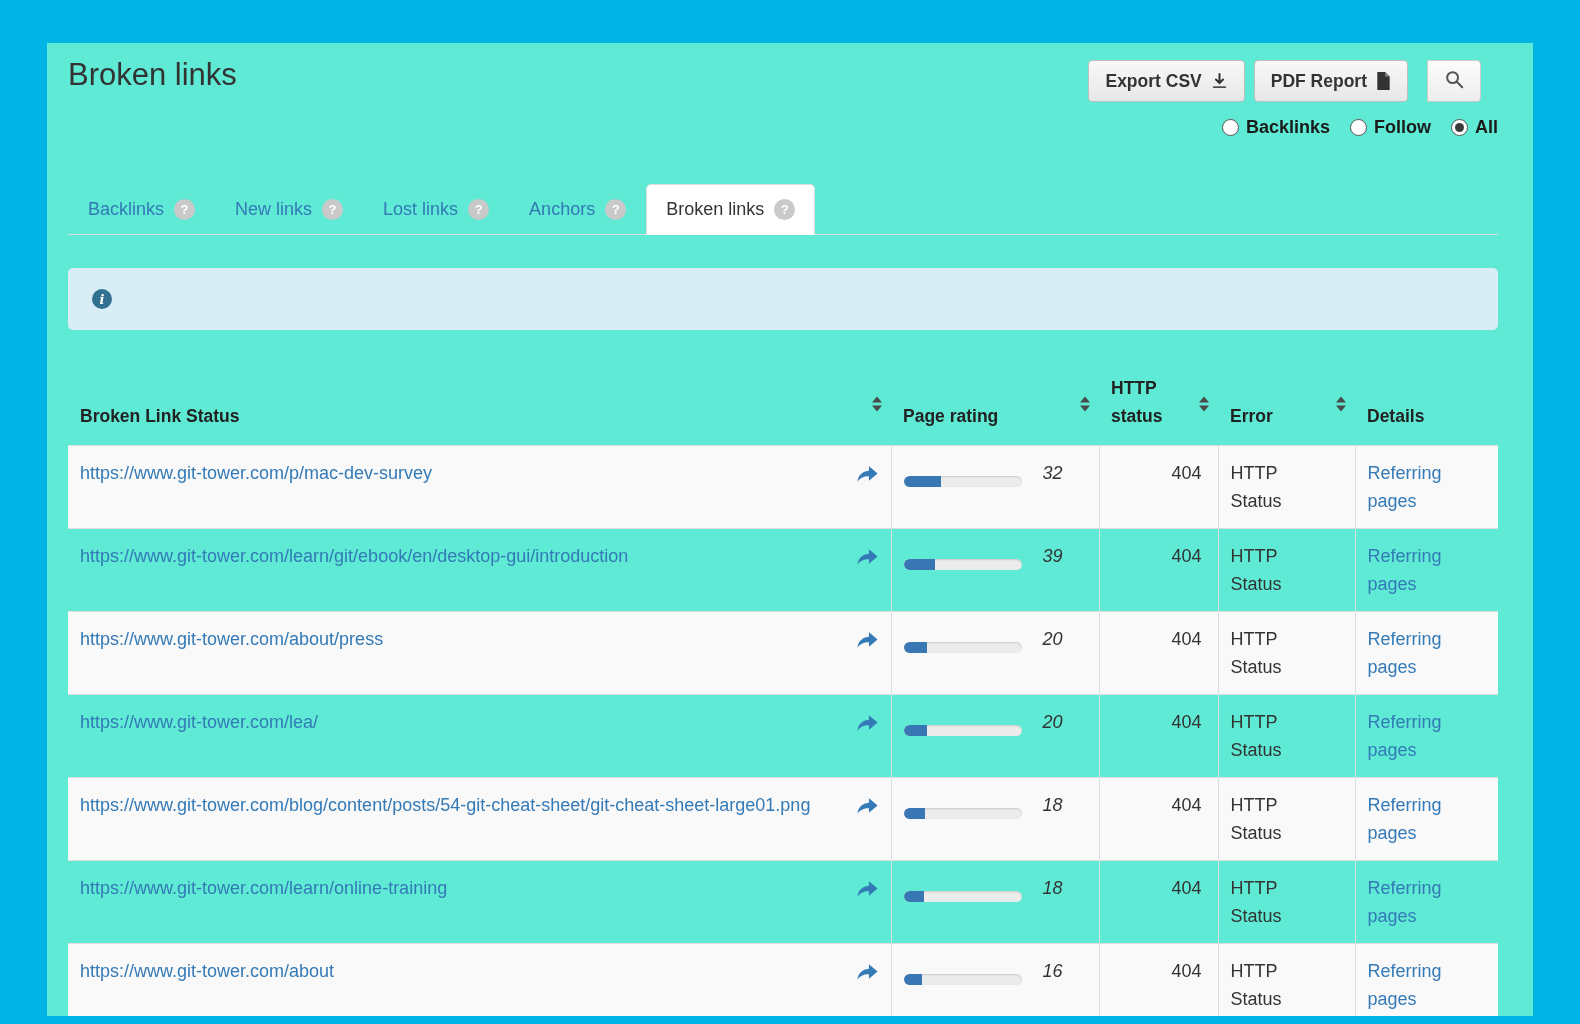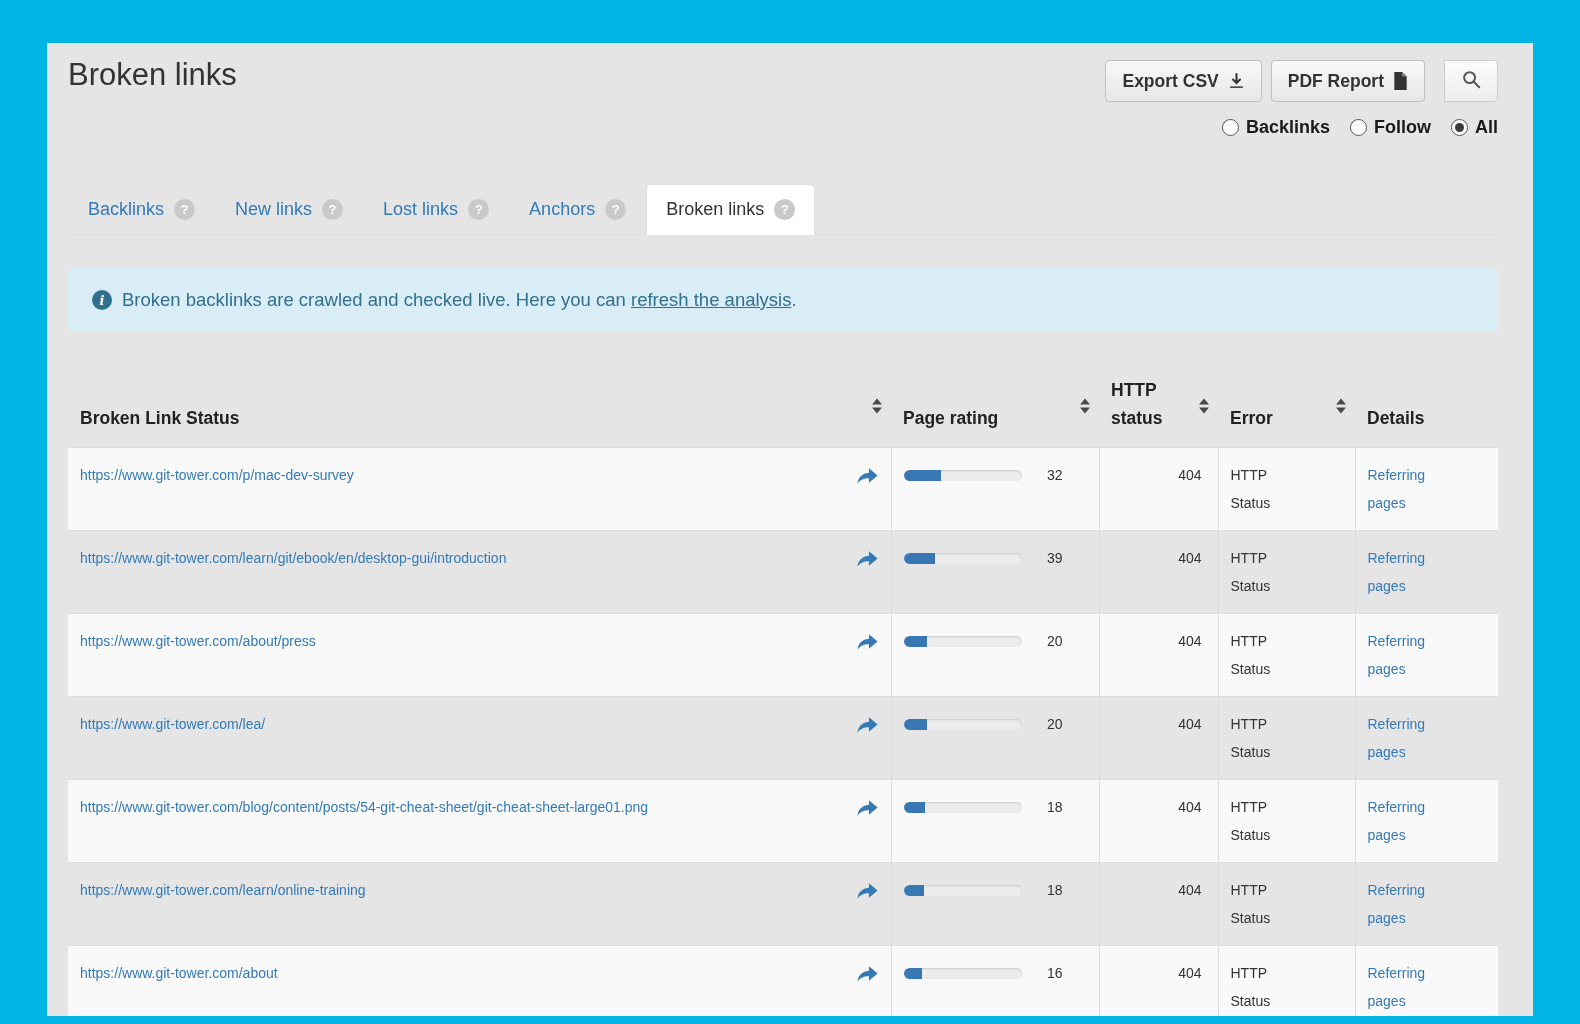--- a/index.html
+++ b/index.html
@@ -8,26 +8,26 @@
   *{box-sizing:border-box;}
   html,body{margin:0;padding:0;}
   body{
     width:1580px;height:1024px;overflow:hidden;
     background:var(--frame);
     font-family:"Liberation Sans", sans-serif;
     color:#333;
   }
   .card{
     position:absolute;left:47px;top:43px;width:1486px;height:973px;
-    background:#e5e5e5;padding:0 35px 0 21px;overflow:hidden;
+    background:#5eead4;padding:0 35px 0 21px;overflow:hidden;
   }
   
   .top{position:relative;height:137px;}
   h1.page-title{position:absolute;left:0;top:14px;margin:0;font-size:31px;font-weight:400;color:#333;}
-  .toolbar{position:absolute;right:0;top:17px;display:flex;align-items:stretch;gap:9px;}
+  .toolbar{position:absolute;right:17px;top:17px;display:flex;align-items:stretch;gap:9px;}
   .btn{
     display:flex;align-items:center;gap:9px;
     padding:0 16px;height:42px;
     background:linear-gradient(#f8f8f8,#e7e7e7);
     border:1px solid #bfbfbf;border-radius:4px;
     font-size:17.5px;font-weight:bold;color:#333;cursor:pointer;
   }
   .btn svg{display:block;}
   .search-group{display:flex;margin-left:10px;}
   .search-input{
@@ -78,28 +78,28 @@
     padding:12px 30px 15px 12px;font-size:17.5px;font-weight:bold;color:#222;
     border-bottom:1px solid #ddd;line-height:28px;
   }
   th .narrow-h{display:block;width:70px;}
   .sort{position:absolute;right:9px;top:50%;transform:translateY(-50%);display:flex;flex-direction:column;gap:3px;cursor:pointer;}
   .sort i{width:0;height:0;border-left:5px solid transparent;border-right:5px solid transparent;}
   .sort .up{border-bottom:6px solid #4a4a4a;}
   .sort .dn{border-top:6px solid #4a4a4a;}
   td{
     padding:13px 12px;border-top:1px solid #ddd;vertical-align:top;
-    font-size:14px;line-height:28px;color:#333;
+    font-size:18px;line-height:28px;color:#333;
   }
   td + td{border-left:1px solid #ddd;}
   tbody tr:nth-child(odd){background:#f9f9f9;}
   a.link{color:var(--link);text-decoration:none;}
   .target-flex{display:flex;flex-wrap:wrap;align-items:flex-start;column-gap:12px;}
   .ext{margin-left:auto;color:var(--link);cursor:pointer;line-height:28px;display:flex;align-items:center;height:28px;}
-  .rating-flex{display:flex;align-items:flex-start;}
+  .rating-flex{display:flex;align-items:flex-end;font-style:italic;}
   .bar{
     display:block;width:118px;height:11px;margin-top:9px;border-radius:6px;
     background:#ececec;box-shadow:inset 0 1px 2px rgba(0,0,0,.15);overflow:hidden;
   }
   .fill{display:block;height:11px;background:var(--bar-fill);border-radius:6px 0 0 6px;}
   .rating-num{margin-left:auto;padding-right:24px;}
   .td-status{text-align:right;padding-right:16px;margin-left:20px;}
   .narrow{display:block;width:78px;}
 </style>
 </head>
@@ -175,21 +175,20 @@
       <span class="help">?</span>
     </div>
     <div class="tab active">
       <span>Broken links</span>
       <span class="help">?</span>
     </div>
   </div>
 
   <div class="banner">
     <span class="info-icon">i</span>
-    <span><span>Broken backlinks are crawled and checked live. Here you can </span><a href="#">refresh the analysis</a><span>.</span></span>
   </div>
 
   <table>
     <colgroup>
       <col style="width:823px">
         <col style="width:208px">
         <col style="width:119px">
         <col style="width:137px">
         <col style="width:143px">
     </colgroup>

